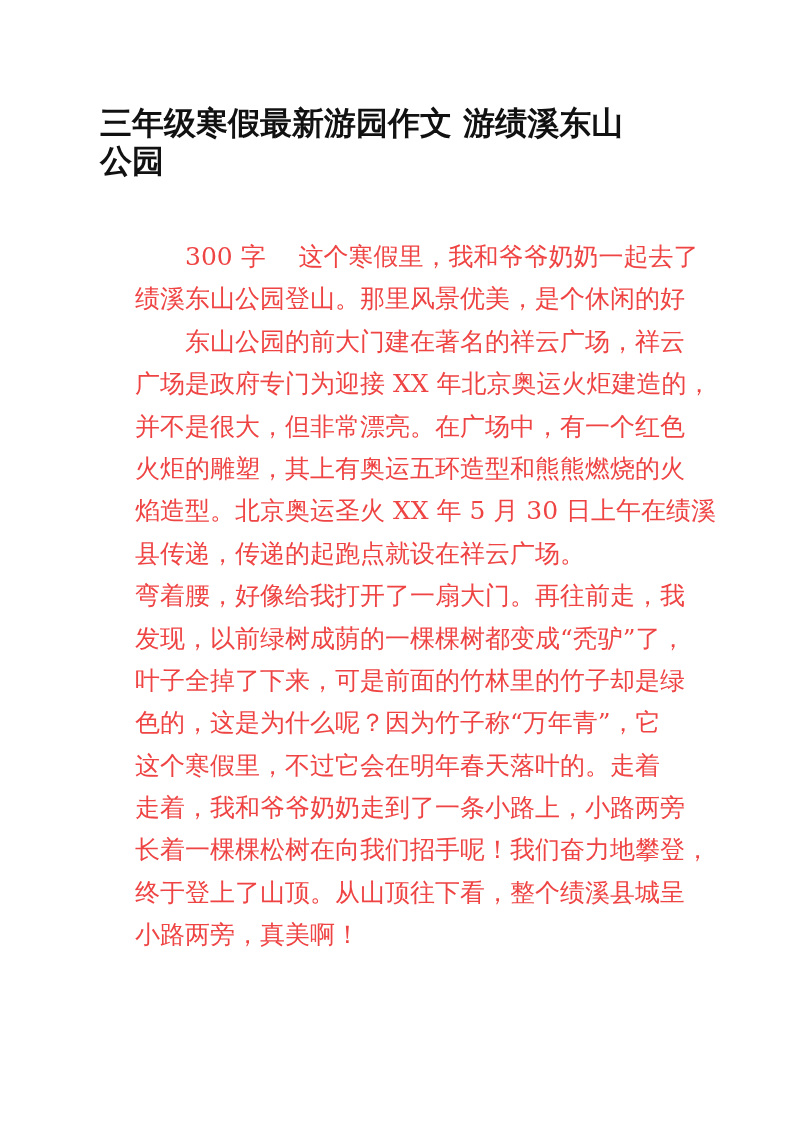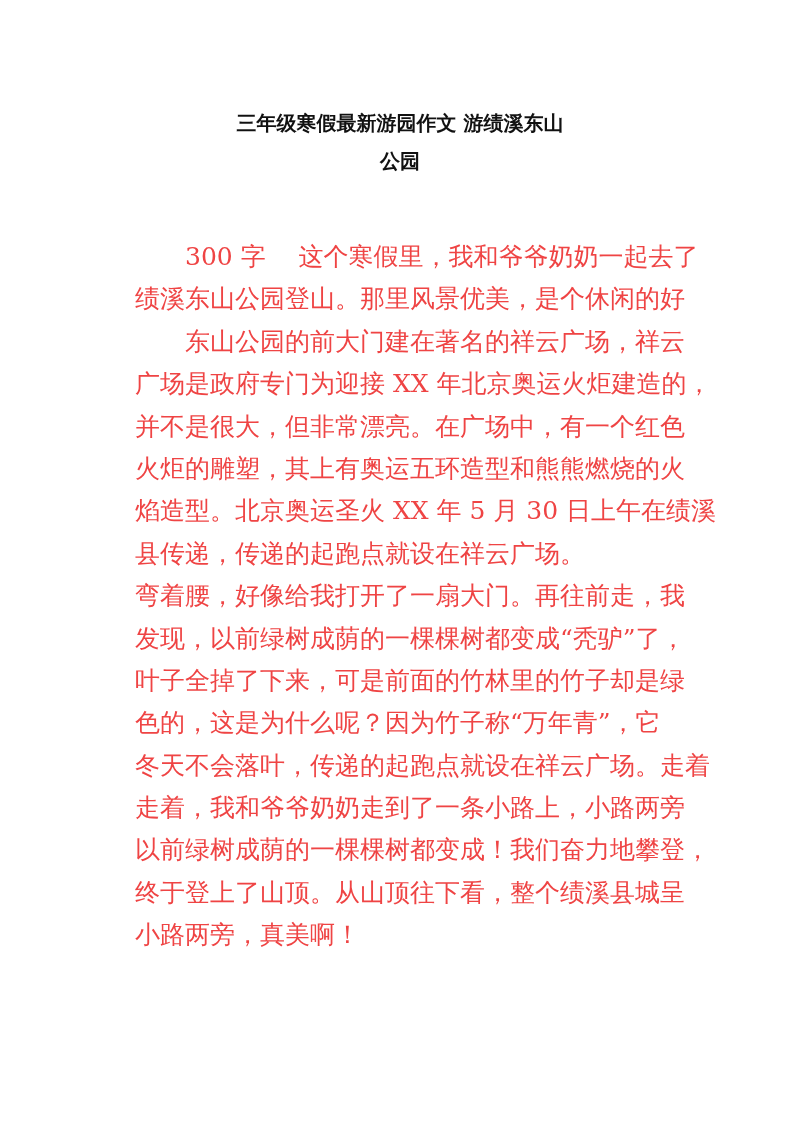--- a/index.html
+++ b/index.html
@@ -1,22 +1,21 @@
 <!DOCTYPE html>
 <html><head>
 <meta charset="utf-8">
 <style>
   html, body { margin: 0; padding: 0; background: #ffffff; }
   body { width: 800px; height: 1132px; position: relative; overflow: hidden; }
   .page { position: absolute; left: 0; top: 0; width: 800px; height: 1132px; background: #fff; }
   .title {
     position: absolute; left: 100px; width: 600px; top: 104px;
-    text-align: center;
     font-family: "DejaVu Sans", sans-serif; font-weight: bold;
-    font-size: 20px; line-height: 38px; color: #111;
+    font-size: 32px; line-height: 38px; color: #111;
     letter-spacing: 0px;
   }
   .body { position: absolute; left: 135px; top: 236px; width: 540px;
     font-family: "DejaVu Serif", serif; font-size: 25px; color: #ef4444; }
   .line { height: 42.4px; line-height: 42.4px; white-space: nowrap; }
   .indent { padding-left: 50px; }
 </style>
 </head>
 <body>
 
@@ -37,20 +36,20 @@
       <div class="line">并不是很大，但非常漂亮。在广场中，有一个红色</div>
       <div class="line">火炬的雕塑，其上有奥运五环造型和熊熊燃烧的火</div>
       <div class="line">焰造型。北京奥运圣火 XX 年 5 月 30 日上午在绩溪</div>
       <div class="line">县传递，传递的起跑点就设在祥云广场。</div>
     </div>
     <div>
       <div class="line">弯着腰，好像给我打开了一扇大门。再往前走，我</div>
       <div class="line">发现，以前绿树成荫的一棵棵树都变成“秃驴”了，</div>
       <div class="line">叶子全掉了下来，可是前面的竹林里的竹子却是绿</div>
       <div class="line">色的，这是为什么呢？因为竹子称“万年青”，它</div>
-      <div class="line">冬天不会落叶，传递的起跑点就设在祥云广场。走着</div>
+      <div class="line">这个寒假里，不过它会在明年春天落叶的。走着</div>
       <div class="line">走着，我和爷爷奶奶走到了一条小路上，小路两旁</div>
-      <div class="line">以前绿树成荫的一棵棵树都变成！我们奋力地攀登，</div>
+      <div class="line">长着一棵棵松树在向我们招手呢！我们奋力地攀登，</div>
       <div class="line">终于登上了山顶。从山顶往下看，整个绩溪县城呈</div>
       <div class="line">小路两旁，真美啊！</div>
     </div>
   </div>
 </div>
 
 </body></html>

